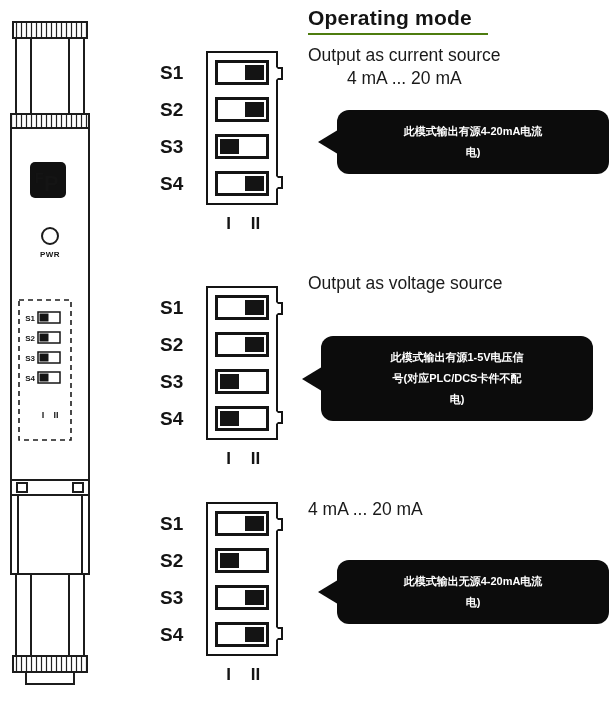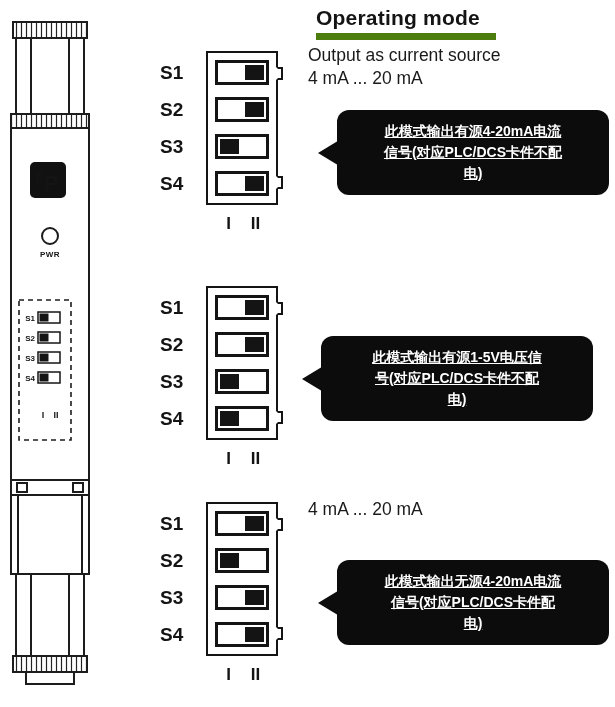--- a/index.html
+++ b/index.html
@@ -2,35 +2,35 @@
 <html><head>
 <meta charset="utf-8">
 <style>
   * { box-sizing: border-box; margin: 0; padding: 0; }
   html, body { background: #ffffff; }
   body { font-family: "Liberation Sans", sans-serif; color: #141414; }
   .page { position: relative; width: 615px; height: 707px; background: #ffffff; overflow: hidden; }
 
   
   .heading {
-    position: absolute; left: 316px; top: 6px;
+    position: absolute; left: 308px; top: 6px;
     font-size: 21px; font-weight: bold; letter-spacing: 0.2px;
-    border-bottom: 7px solid #4d7c0f; padding: 0 16px 3px 0;
-  }
-  .mode-title { position: absolute; font-size: 17.5px; line-height: 23px; color: #1a1a1a; }
+    border-bottom: 2px solid #4d7c0f; padding: 0 16px 3px 0;
+  }
+  .mode-title { position: absolute; font-size: 17.5px; line-height: 23px; color: #1a1a1a; text-align: center; }
   .callout { position: absolute; display: flex; align-items: center; }
   .callout-arrow {
     width: 0; height: 0; flex: none;
     border-top: 17px solid transparent; border-bottom: 17px solid transparent;
     border-right: 28px solid #0c0c0c; margin-right: -9px;
   }
   .callout-bubble {
     background: #0c0c0c; color: #ffffff; border-radius: 12px;
-    width: 272px; padding: 11px 12px; font-size: 14px; font-weight: bold;
-    line-height: 21px; text-align: center; text-decoration: underline;
+    width: 272px; padding: 11px 12px; font-size: 11px; font-weight: bold;
+    line-height: 21px; text-align: center;
   }
 
   
   .dip-block { position: absolute; left: 160px; }
   .dip-main { display: flex; }
   .dip-labels { display: flex; flex-direction: column; gap: 12px; padding: 9px 0; margin-right: 10px; }
   .dip-label { height: 25px; width: 36px; display: flex; align-items: center; font-size: 19px; font-weight: bold; }
   .dip-housing {
     position: relative; border: 2px solid #141414; background: #fff;
     padding: 7px; display: flex; flex-direction: column; gap: 12px;
@@ -165,21 +165,20 @@
 
     <div class="mode-title" style="left:308px; top:44px;">
       <div>Output as current source</div>
       <div>4 mA ... 20 mA</div>
     </div>
 
     <div class="callout" style="left:318px; top:110px;">
       <span class="callout-arrow"></span>
       <div class="callout-bubble">
         <div>此模式输出有源4-20mA电流</div>
-        <div>信号(对应PLC/DCS卡件不配</div>
         <div>电)</div>
       </div>
     </div>
   </section>
 
   
   <section style="display:contents">
     <div class="dip-block" style="top:286px;">
       <div class="dip-main">
         <div class="dip-labels">
@@ -205,20 +204,21 @@
             </div>
         </div>
       </div>
       <div class="dip-positions">
         <span class="pos-label">I</span>
         <span class="pos-label">II</span>
       </div>
     </div>
 
     <div class="mode-title" style="left:308px; top:272px;">
+      <div>Output as voltage source</div>
     </div>
 
     <div class="callout" style="left:302px; top:336px;">
       <span class="callout-arrow"></span>
       <div class="callout-bubble">
         <div>此模式输出有源1-5V电压信</div>
         <div>号(对应PLC/DCS卡件不配</div>
         <div>电)</div>
       </div>
     </div>
@@ -258,19 +258,18 @@
     </div>
 
     <div class="mode-title" style="left:308px; top:498px;">
       <div>4 mA ... 20 mA</div>
     </div>
 
     <div class="callout" style="left:318px; top:560px;justify-content:space-between;">
       <span class="callout-arrow"></span>
       <div class="callout-bubble">
         <div>此模式输出无源4-20mA电流</div>
-        <div>信号(对应PLC/DCS卡件配</div>
         <div>电)</div>
       </div>
     </div>
   </section>
 
 </div>
 
 </body></html>

